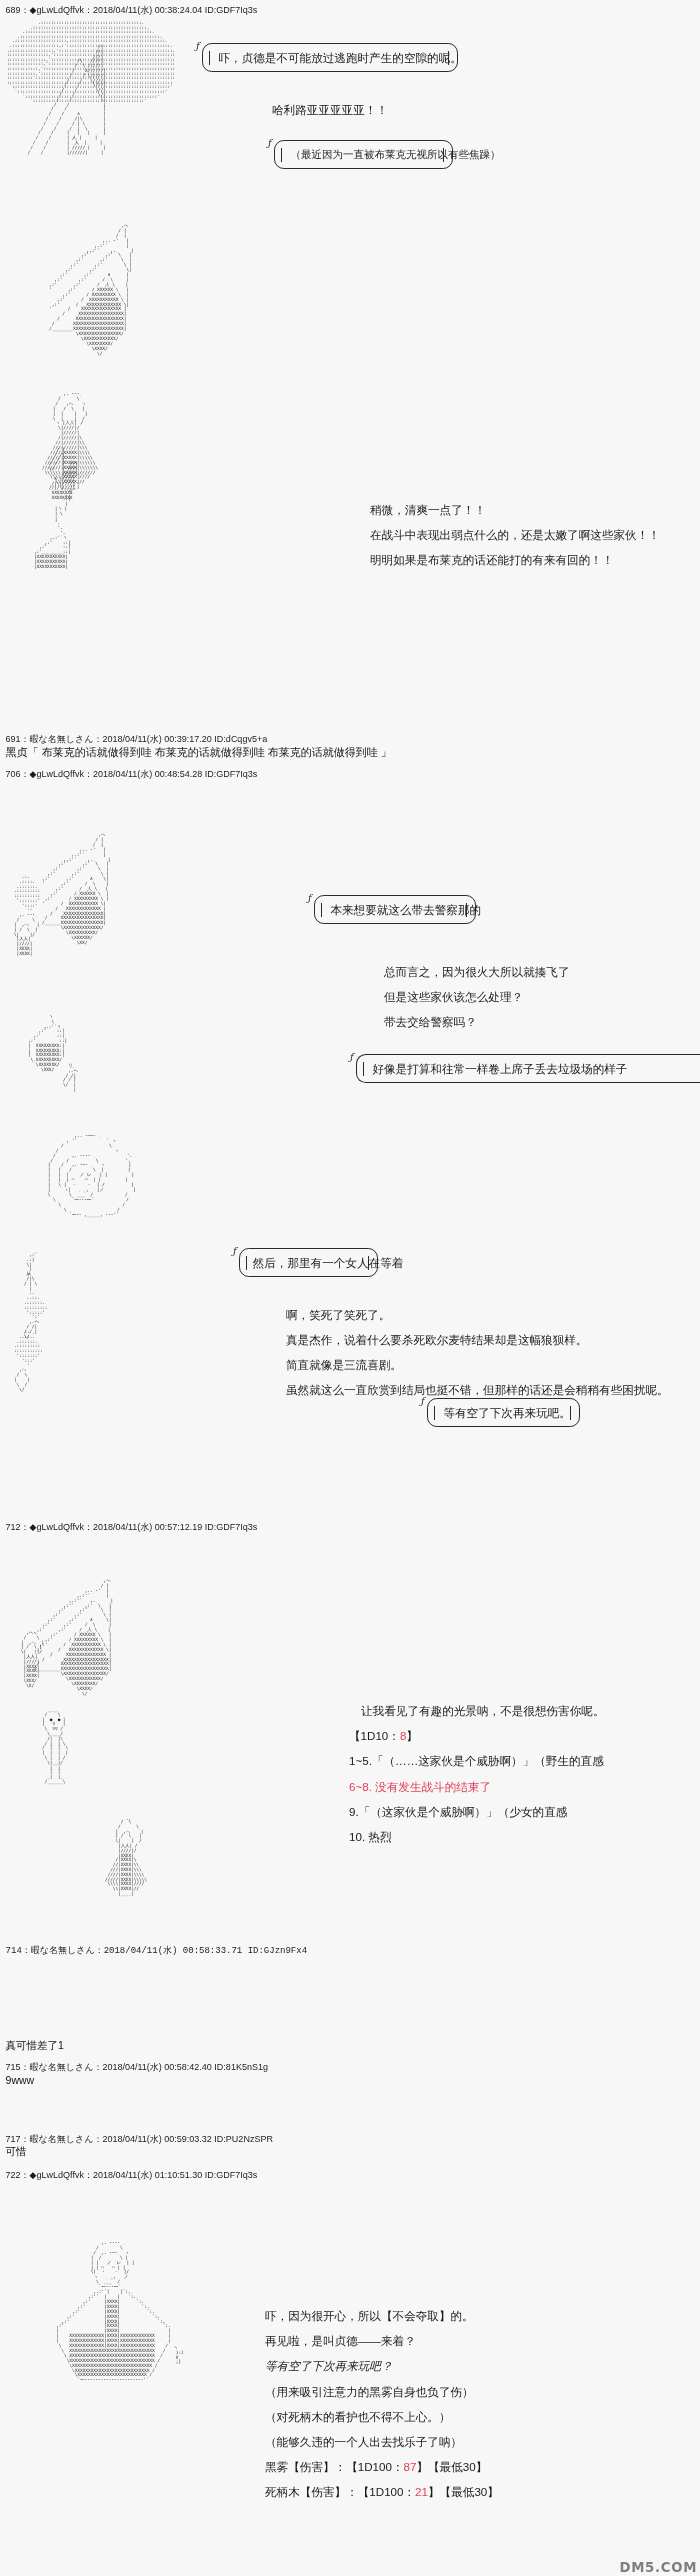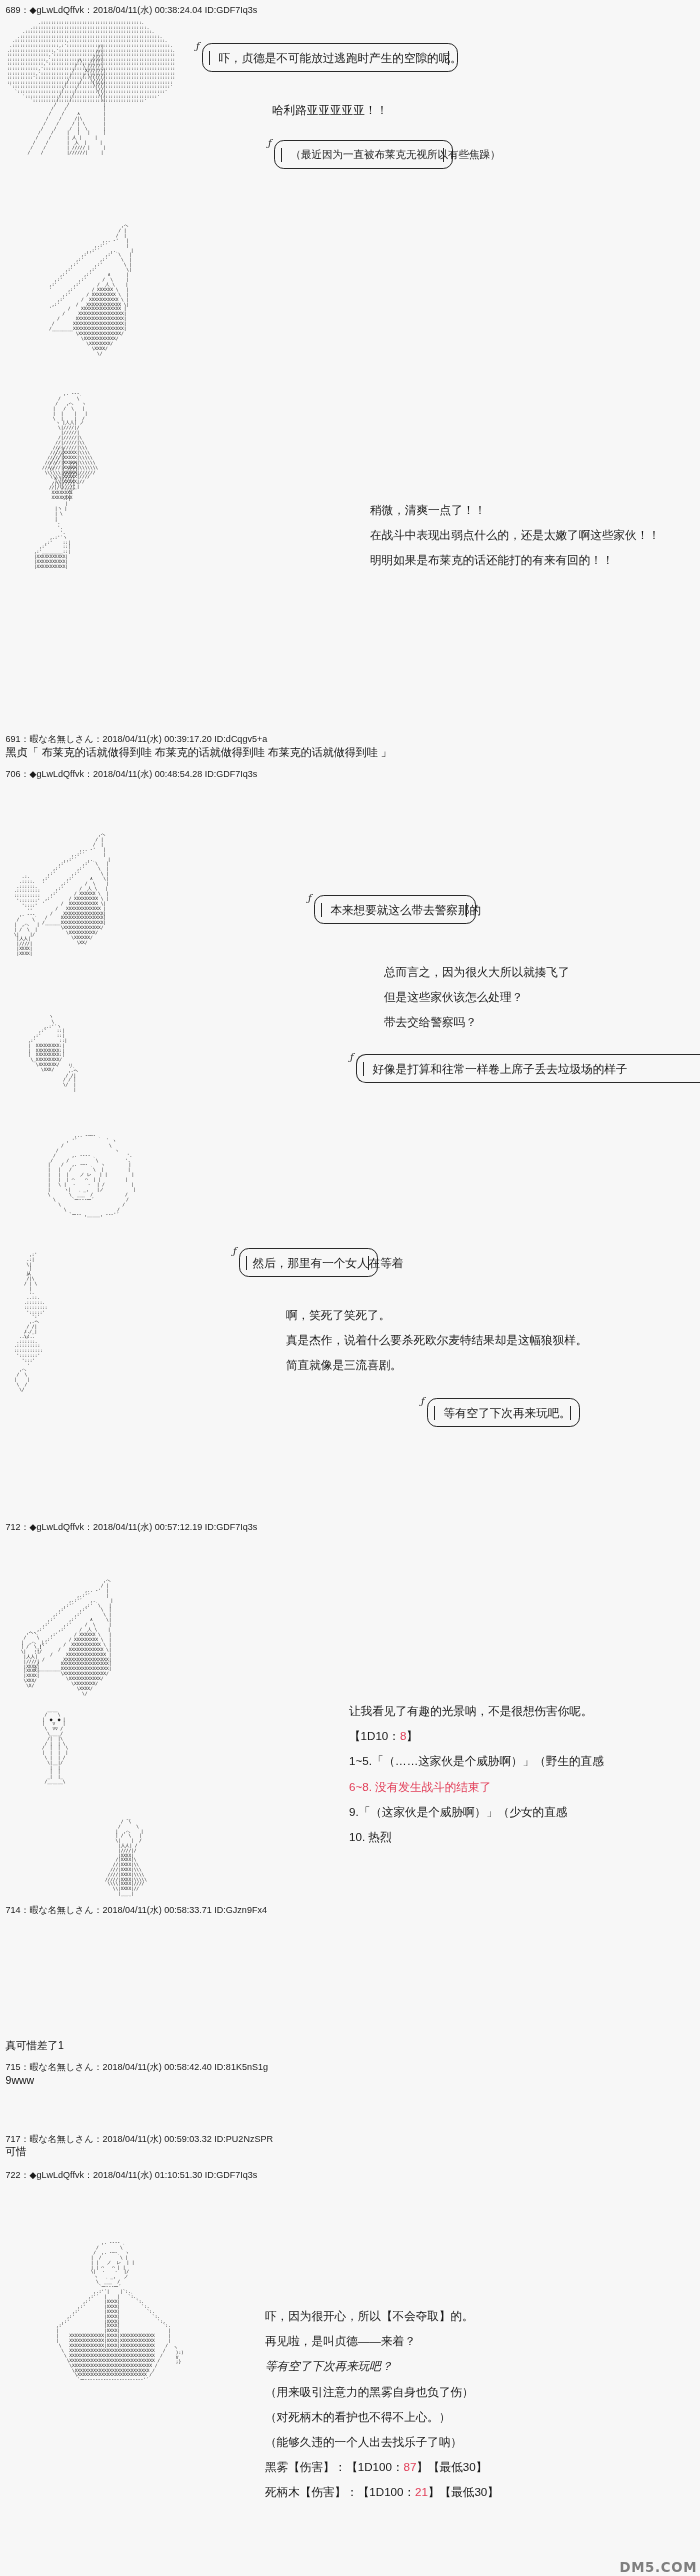--- a/index.html
+++ b/index.html
@@ -357,20 +357,21 @@
   <div class="balloon" style="left:239px;top:1248px;width:139px;height:29px;">
     <span class="tail-f">ƒ</span>
     <span class="bar-l"></span>
     <span class="btext" style="padding:0 14px 0 12.6px;">然后，那里有一个女人在等着</span>
     <span class="bar-r"></span>
   </div>
 
   <div class="dlg" style="left:286px;top:1304px;">啊，笑死了笑死了。</div>
   <div class="dlg" style="left:286px;top:1329px;">真是杰作，说着什么要杀死欧尔麦特结果却是这幅狼狈样。</div>
   <div class="dlg" style="left:286px;top:1354px;">简直就像是三流喜剧。</div>
+  <div class="dlg" style="left:286px;top:1379px;">虽然就这么一直欣赏到结局也挺不错，但那样的话还是会稍稍有些困扰呢。</div>
 
   <div class="balloon" style="left:427px;top:1398px;width:153px;height:29px;">
     <span class="tail-f">ƒ</span>
     <span class="bar-l"></span>
     <span class="btext">等有空了下次再来玩吧。</span>
     <span class="bar-r"></span>
   </div>
 
   <div class="aa" style="left:24px;top:1253px;font-size:4.5px;line-height:4.8px;">  ,:'
  .:|
@@ -438,21 +439,21 @@
 | /  \ |
 \|    |/
  |人人|
  |////|
  |XXXX|
  |XXXX|
  |XXXX|
  \XXX/
   \X/</div>
 
-  <div class="dlg" style="left:349px;top:1700px;">让我看见了有趣的光景呐，不是很想伤害你呢。</div>
+  <div class="dlg" style="left:361px;top:1700px;">让我看见了有趣的光景呐，不是很想伤害你呢。</div>
 
   <div class="dlg" style="left:349px;top:1725px;"><span>【1D10：</span><span class="red">8</span><span>】</span></div>
 
   <div class="dlg" style="left:349px;top:1750px;">1~5.「（……这家伙是个威胁啊）」（野生的直感</div>
   <div class="dlg red" style="left:349px;top:1776px;color:#e2405a;">6~8. 没有发生战斗的结束了</div>
   <div class="dlg" style="left:349px;top:1801px;">9.「（这家伙是个威胁啊）」（少女的直感</div>
   <div class="dlg" style="left:349px;top:1826px;">10. 热烈</div>
 
   <div class="aa" style="left:42px;top:1708px;font-size:4.5px;line-height:4.8px;">  ____
  /    \
@@ -481,21 +482,21 @@
      |XXXX|
     /|XXXX|\
    //|XXXX|\\
   ///|XXXX|\\\
  ////|XXXX|\\\\
 /////|XXXX|\\\\\
  \\\\|XXXX|////
    \\|XXXX|//
      |____|</div>
 
-  <div class="post-header" style="left:5.6px;top:1904px;">714：暇な名無しさん：2018/04/11(水) 00:58:33.71 ID:GJzn9Fx4</div>
+  <div class="post-header" style="left:5.6px;top:1945px;font-family:Liberation Mono, monospace;">714：暇な名無しさん：2018/04/11(水) 00:58:33.71 ID:GJzn9Fx4</div>
   <div class="post-body" style="left:5.6px;top:2039px;">真可惜差了1</div>
 
   <div class="post-header" style="left:5.6px;top:2061px;">715：暇な名無しさん：2018/04/11(水) 00:58:42.40 ID:81K5nS1g</div>
   <div class="post-body" style="left:5.6px;top:2074px;">9www</div>
 
   <div class="post-header" style="left:5.6px;top:2133px;">717：暇な名無しさん：2018/04/11(水) 00:59:03.32 ID:PU2NzSPR</div>
   <div class="post-body" style="left:5.6px;top:2145px;text-align:right;">可惜</div>
 
   <div class="post-header" style="left:5.6px;top:2169px;">722：◆gLwLdQffvk：2018/04/11(水) 01:10:51.30 ID:GDF7Iq3s</div>
 

